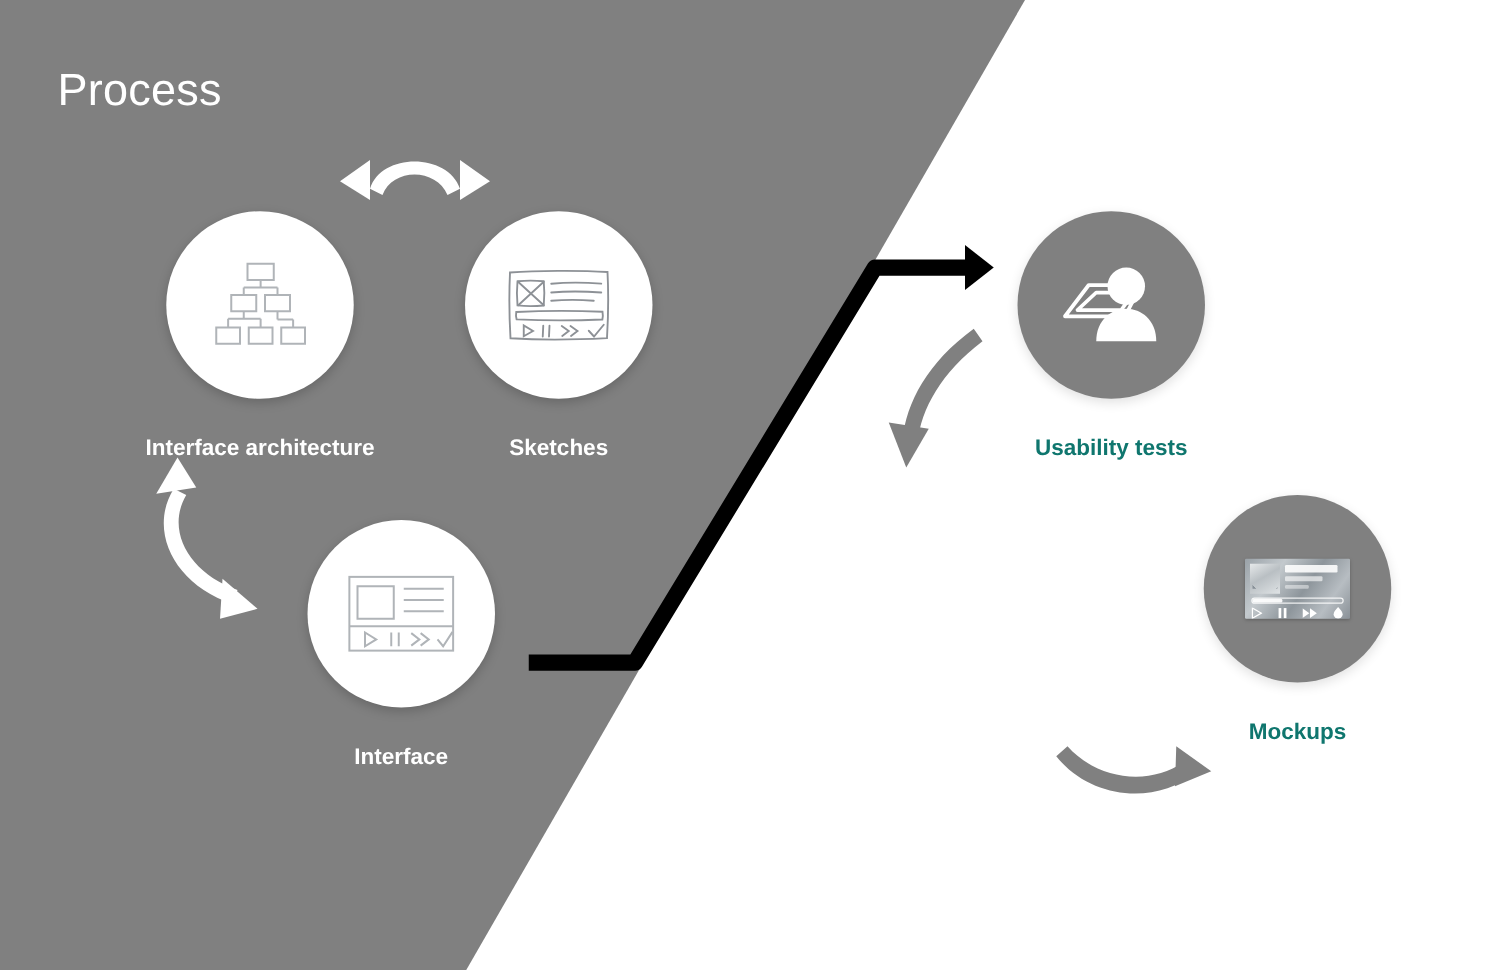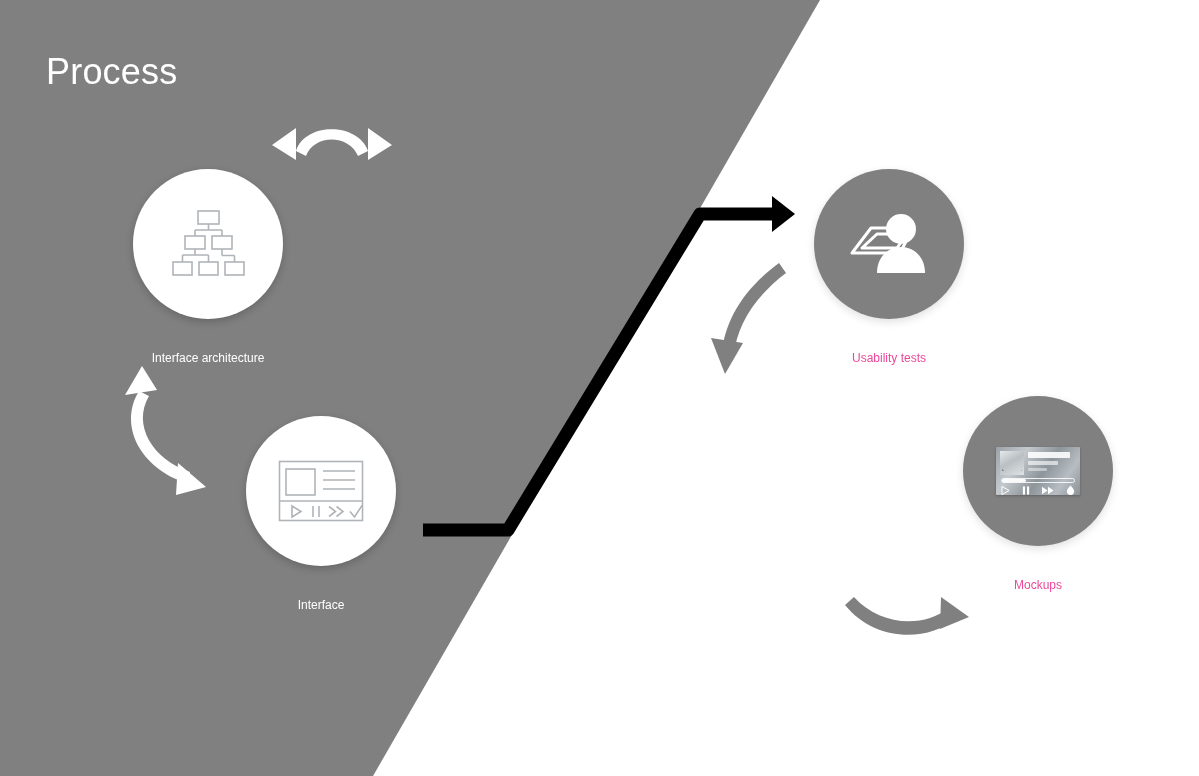--- a/index.html
+++ b/index.html
@@ -62,26 +62,27 @@
     background: #ffffff;
     box-shadow: 0 3px 9px rgba(0,0,0,0.20);
   }
   .node-circle.dark {
     background: #808080;
     box-shadow: 0 3px 9px rgba(0,0,0,0.12);
   }
   .node-label {
     margin-top: 14px;
     text-align: center;
-    font-size: 12px;
+    font-size: 18px;
     line-height: 22px;
     white-space: nowrap;
+    font-weight: bold;
   }
   .node-label.on-gray { color: #ffffff; }
-  .node-label.on-white { color: #ec4899; }
+  .node-label.on-white { color: #0f766e; }
 
   .node-icon { display: block; }
 
   
   .label-wrap {
     position: absolute;
     left: -80px;
     right: -80px;
     top: 164px;
     text-align: center;
@@ -221,20 +222,50 @@
             <path d="M24 40 V46 M11.5 46 H37.5 M11.5 46 V53 M37.5 46 V53"></path>
             <path d="M51 40 V46.5 M51 46.5 H63.5 M63.5 46.5 V53"></path>
           </g>
         </svg>
       </div>
       <div class="label-wrap">
         <div class="node-label on-gray">Interface architecture</div>
       </div>
     </div>
 
+    <div class="node" style="left:372px; top:169px;">
+      <div class="node-circle light">
+        <svg class="node-icon" width="84" height="62" viewBox="0 0 84 62">
+          <g fill="none" stroke="#8d9196" stroke-width="1.5" stroke-linecap="round">
+
+            <path d="M3 5 C24 3.5, 58 3.2, 81 4.6 C81.8 20, 81.5 42, 80.6 57.5
+                     C56 58.8, 25 59, 3.4 57.6 C2.4 41, 2.3 20, 3 5 Z"></path>
+
+            <path d="M9 12 C15 11.4, 24 11.4, 30 12 C30.6 18, 30.5 26, 30 31.4
+                     C23 32, 15 32, 9 31.3 C8.4 25, 8.4 18, 9 12 Z"></path>
+            <path d="M9.4 12.4 L30 31.2 M30 12.4 L9.6 31.2"></path>
+
+            <path d="M36 14 C48 12.8, 63 12.9, 76 13.9"></path>
+            <path d="M36 21 C48 20, 63 20.1, 76 21"></path>
+            <path d="M36 27.6 C47 26.7, 60 26.8, 70 27.6"></path>
+
+            <path d="M8 36.6 C28 35.6, 58 35.6, 77 36.4 C77.4 38.6, 77.3 40.8, 76.9 42.6
+                     C57 43.4, 28 43.4, 8.3 42.5 C7.7 40.6, 7.7 38.4, 8 36.6 Z"></path>
+
+            <path d="M14 47.4 L14 56 L21.4 51.8 Z"></path>
+            <path d="M29.6 47.6 L29.2 56.2 M34.6 47.6 L34.2 56.2"></path>
+            <path d="M44.4 47.8 L50 51.8 L44.8 55.8 M51.4 47.8 L57 51.8 L51.8 55.8"></path>
+            <path d="M66 51.6 L70.2 56.2 L78 46.8"></path>
+          </g>
+        </svg>
+      </div>
+      <div class="label-wrap">
+        <div class="node-label on-gray">Sketches</div>
+      </div>
+    </div>
 
     <div class="node" style="left:246px; top:416px;">
       <div class="node-circle light">
         <svg class="node-icon" width="86" height="62" viewBox="0 0 86 62">
           <g fill="none" stroke="#b0b4b8" stroke-width="1.6">
             <rect x="1.5" y="1.5" width="83" height="59"></rect>
             <rect x="8" y="9" width="29" height="26"></rect>
             <path d="M45 11 H77 M45 20 H77 M45 29 H77"></path>
             <path d="M1.5 41 H84.5"></path>
             <path d="M14 46 L14 57 L23 51.5 Z"></path>

